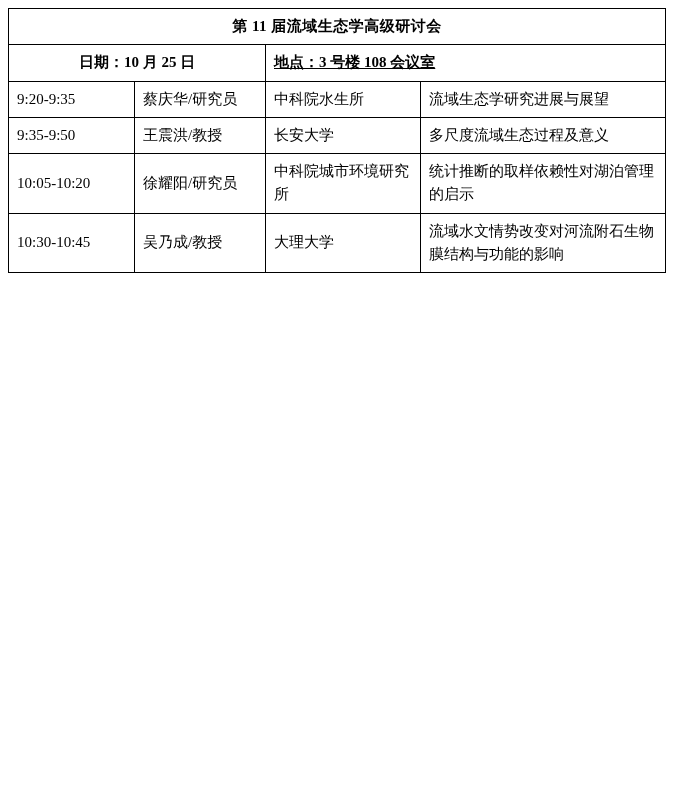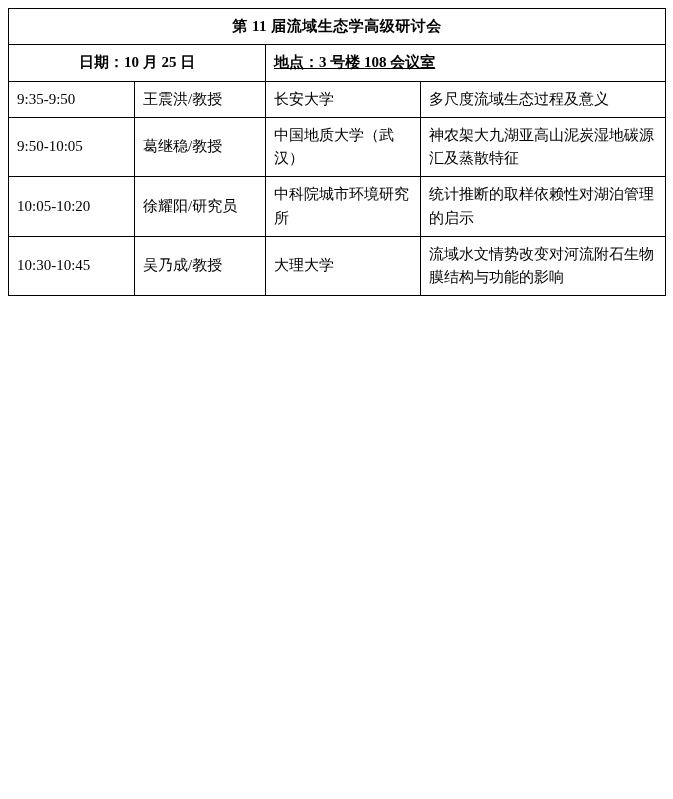--- a/index.html
+++ b/index.html
@@ -91,30 +91,30 @@
     <tbody>
       <tr>
         <td class="title-cell" colspan="4">第 11 届流域生态学高级研讨会</td>
       </tr>
       <tr>
         <td class="meta-cell meta-date" colspan="2">日期：10 月 25 日</td>
         <td class="meta-cell meta-place" colspan="2">地点：3 号楼 108 会议室</td>
       </tr>
 
       <tr>
+        <td class="time-cell">9:20-9:35</td>
+        <td class="speaker-cell">蔡庆华/研究员</td>
+        <td class="org-cell">中科院水生所</td>
+        <td class="topic-cell">流域生态学研究进展与展望</td>
+      </tr>
+      <tr>
         <td class="time-cell">9:35-9:50</td>
         <td class="speaker-cell">王震洪/教授</td>
         <td class="org-cell">长安大学</td>
         <td class="topic-cell">多尺度流域生态过程及意义</td>
-      </tr>
-      <tr>
-        <td class="time-cell">9:50-10:05</td>
-        <td class="speaker-cell">葛继稳/教授</td>
-        <td class="org-cell">中国地质大学（武汉）</td>
-        <td class="topic-cell">神农架大九湖亚高山泥炭湿地碳源汇及蒸散特征</td>
       </tr>
       <tr>
         <td class="time-cell">10:05-10:20</td>
         <td class="speaker-cell">徐耀阳/研究员</td>
         <td class="org-cell">中科院城市环境研究所</td>
         <td class="topic-cell">统计推断的取样依赖性对湖泊管理的启示</td>
       </tr>
       <tr>
         <td class="time-cell">10:30-10:45</td>
         <td class="speaker-cell">吴乃成/教授</td>

